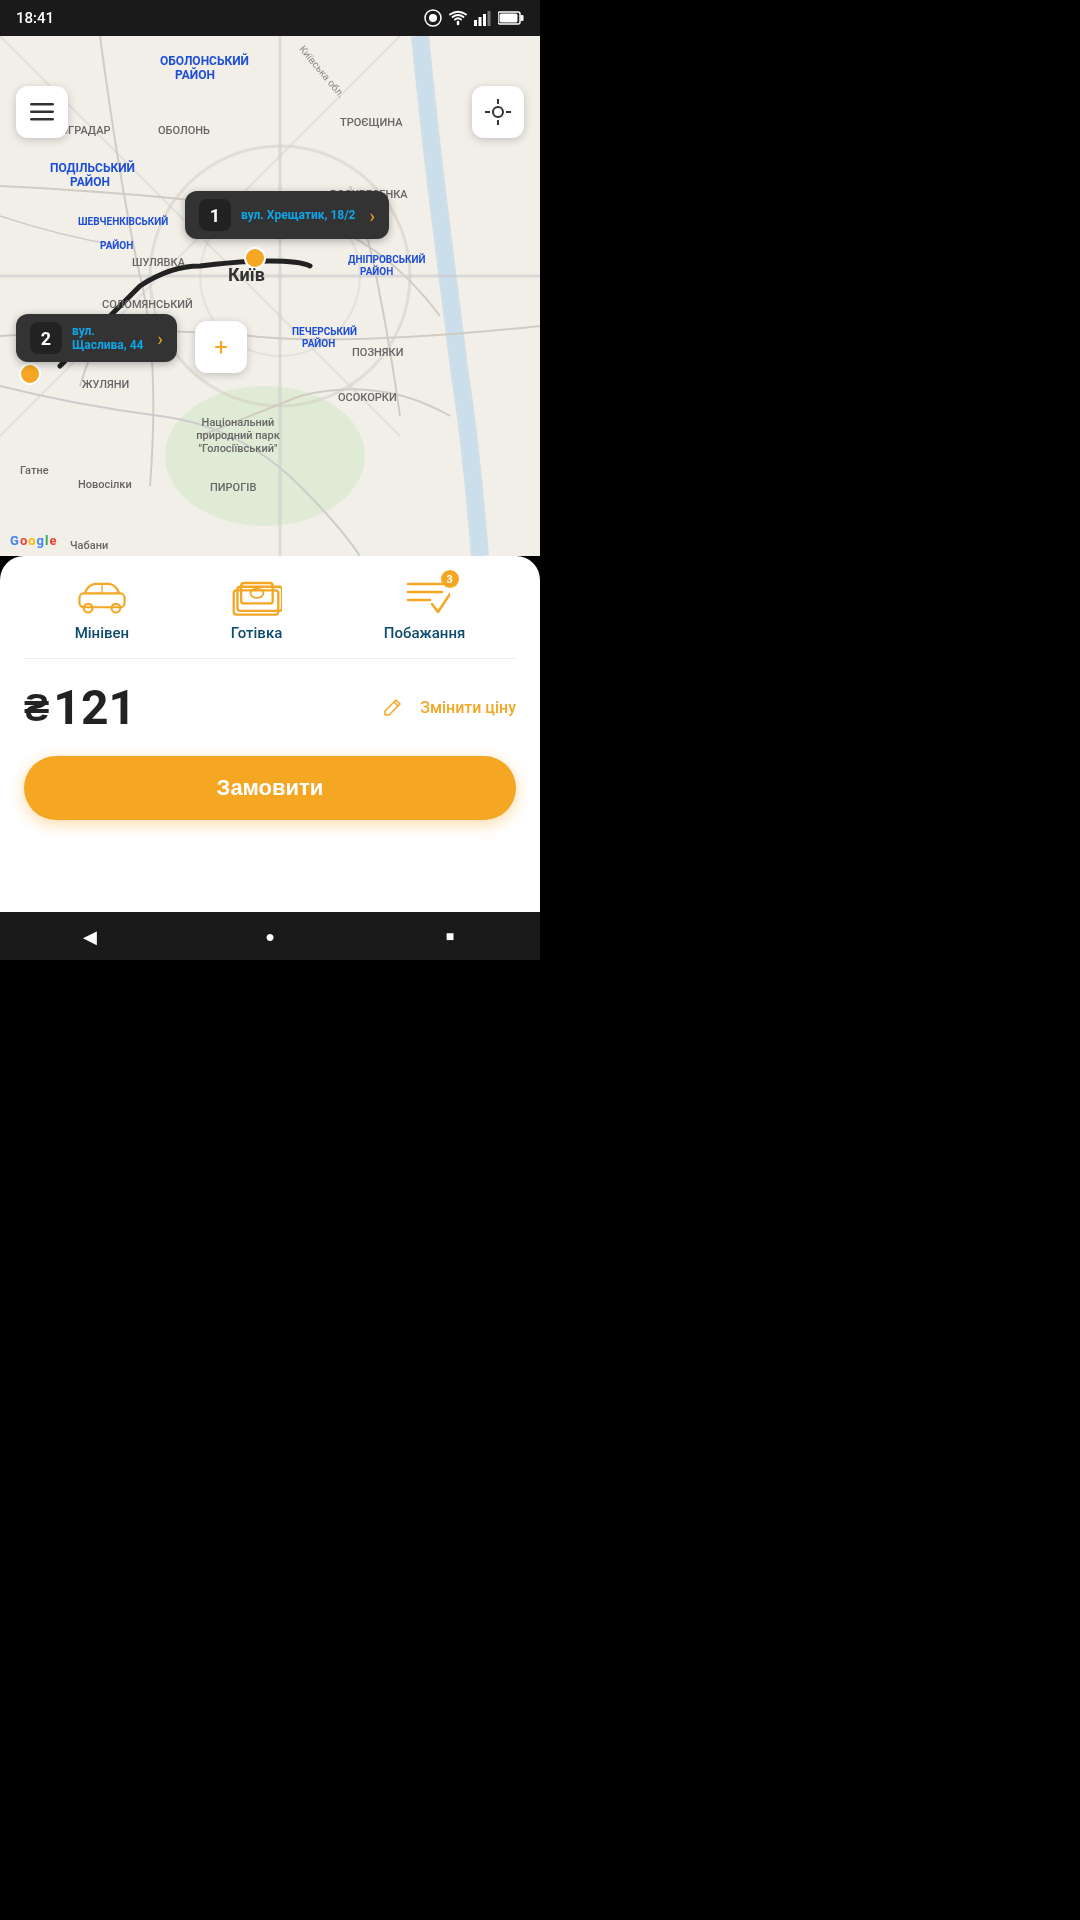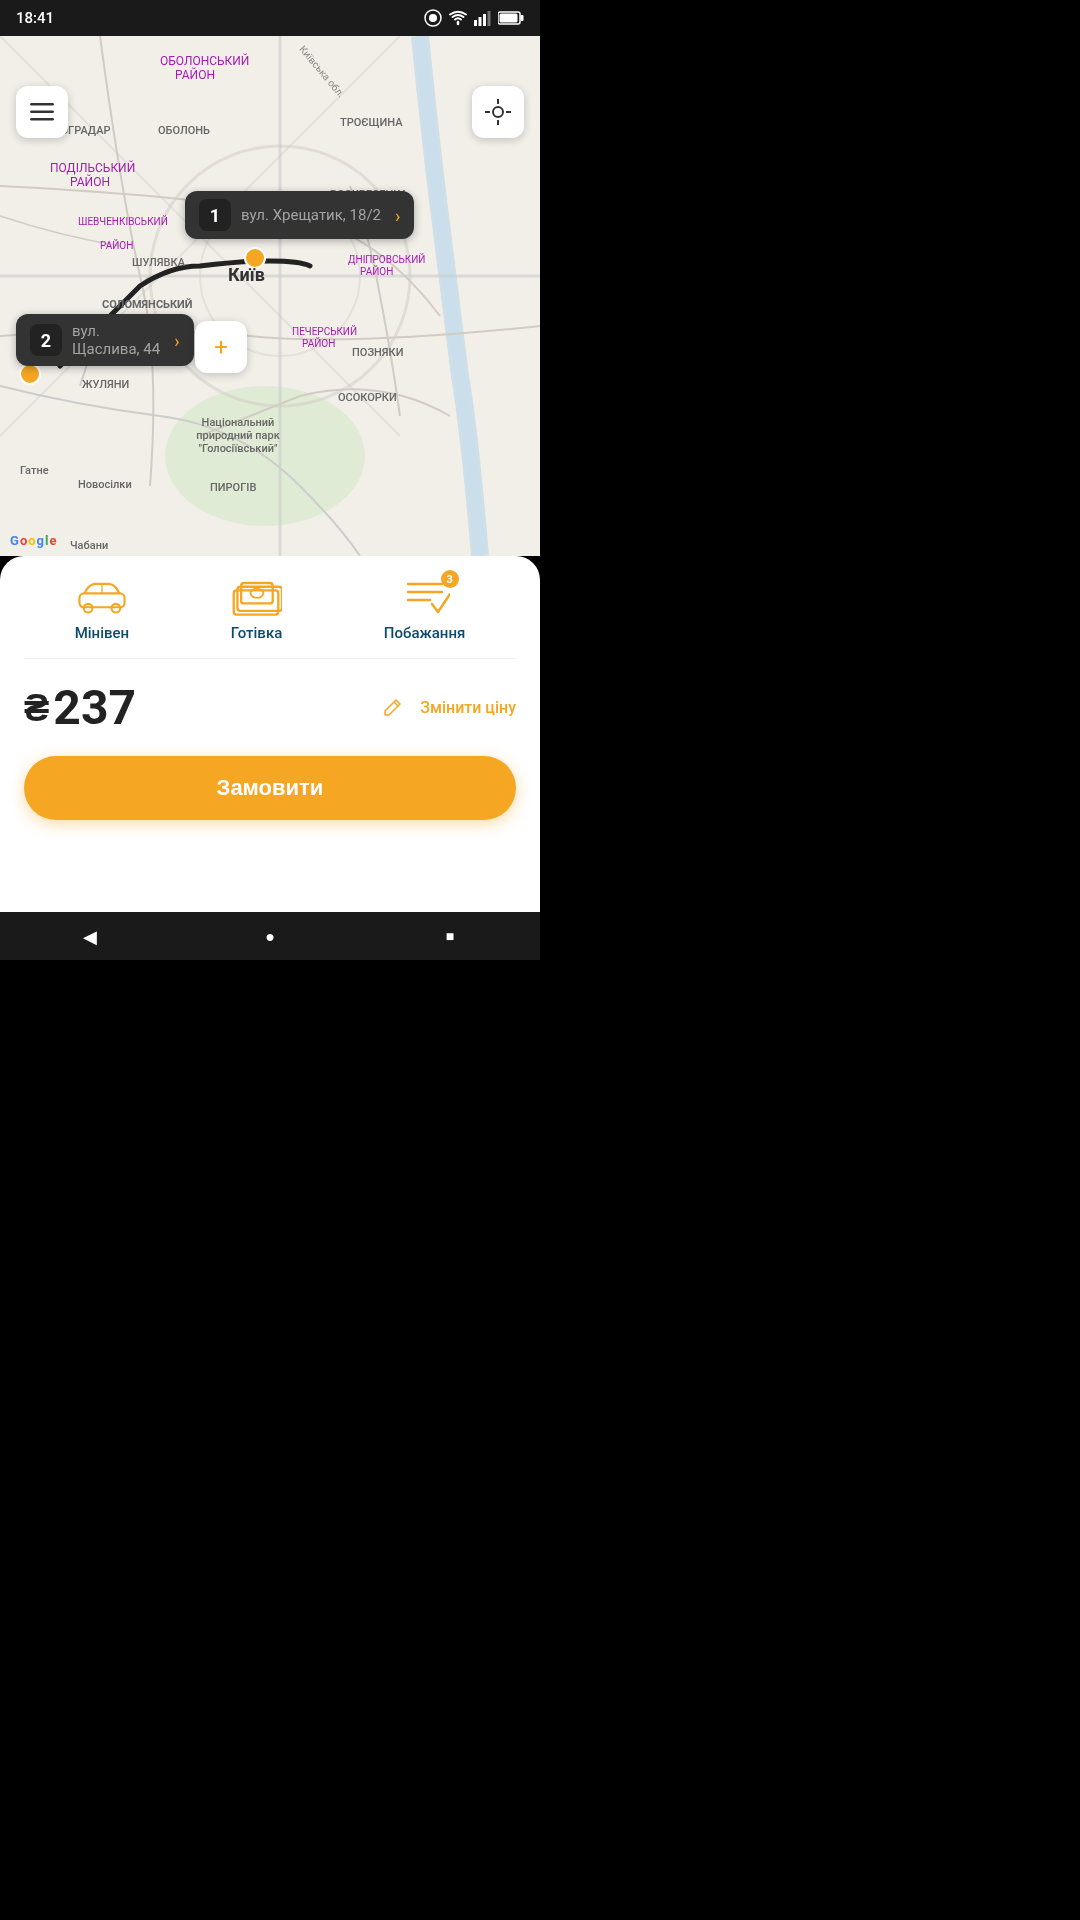--- a/index.html
+++ b/index.html
@@ -118,23 +118,23 @@
       justify-content: center;
       font-size: 18px;
       font-weight: bold;
       color: #fff;
       flex-shrink: 0;
     }
     .waypoint-num.dark {
       background: #222;
     }
     .waypoint-address {
-      font-size: 15px;
-      font-weight: 400;
-      color: #a3a3a3;
+      font-size: 12px;
+      font-weight: 700;
+      color: #0ea5e9;
     }
     .waypoint-arrow {
       color: #f5a623;
       font-size: 18px;
       margin-left: 4px;
     }
 
     
     .waypoint2-tooltip {
       position: absolute;
@@ -296,22 +296,22 @@
     
     .map-label {
       position: absolute;
       font-size: 11px;
       color: #666;
       font-weight: 500;
       pointer-events: none;
     }
     .map-label.bold {
       font-size: 13px;
-      font-weight: 400;
-      color: #a21caf;
+      font-weight: 700;
+      color: #1d4ed8;
     }
     .map-label.large {
       font-size: 16px;
       font-weight: 700;
       color: #333;
     }
   </style>
 </head>
 <body>
 
@@ -394,21 +394,21 @@
     <div class="map-label bold" style="top:139px; left:70px; font-size:12px;">РАЙОН</div>
     <div class="map-label" style="top:152px; left:330px;">ВОСКРЕСЕНКА</div>
 
     <div class="map-label bold" style="top:180px; left:78px; font-size:10px;">ШЕВЧЕНКІВСЬКИЙ</div>
     <div class="map-label bold" style="top:204px; left:100px; font-size:10px;">РАЙОН</div>
     <div class="map-label" style="top:220px; left:108px;padding-left:24px;">ШУЛЯВКА</div>
     <div class="map-label large" style="top:228px; left:228px; font-size:18px; font-weight:700; color:#333;">Київ</div>
     <div class="map-label bold" style="top:218px; left:348px; font-size:10px;">ДНІПРОВСЬКИЙ</div>
     <div class="map-label bold" style="top:230px; left:360px; font-size:10px;">РАЙОН</div>
 
-    <div class="map-label" style="top:262px; left:102px;font-weight:bold;">СОЛОМЯНСЬКИЙ</div>
+    <div class="map-label" style="top:262px; left:102px;">СОЛОМЯНСЬКИЙ</div>
     <div class="map-label bold" style="top:290px; left:292px; font-size:10px;">ПЕЧЕРСЬКИЙ</div>
     <div class="map-label bold" style="top:302px; left:302px; font-size:10px;">РАЙОН</div>
 
     <div class="map-label" style="top:342px; left:82px;text-align:center;">ЖУЛЯНИ</div>
     <div class="map-label" style="top:355px; left:338px;">ОСОКОРКИ</div>
     <div class="map-label" style="top:310px; left:352px;">ПОЗНЯКИ</div>
 
     <div class="map-label" style="top:380px; left:178px; text-align:center; width:120px;">Національний природний парк "Голосіївський"</div>
 
     <div class="map-label" style="top:428px; left:20px;">Гатне</div>
@@ -508,21 +508,21 @@
         </svg>
         <div class="badge">3</div>
       </div>
       <span class="service-label">Побажання</span>
     </div>
   </div>
 
   <div class="price-row">
     <div class="price-value">
       <span class="price-currency">₴</span>
-      <span>237</span>
+      <span>121</span>
     </div>
     <div class="change-price-btn">
       <svg width="20" height="20" viewBox="0 0 20 20">
         <path d="M14 2 L18 6 L7 17 L3 17 L3 13 Z" stroke="#f5a623" stroke-width="1.5" fill="none" stroke-linejoin="round"></path>
         <line x1="12" y1="4" x2="16" y2="8" stroke="#f5a623" stroke-width="1.5"></line>
       </svg>
       <span>Змінити ціну</span>
     </div>
   </div>
 

